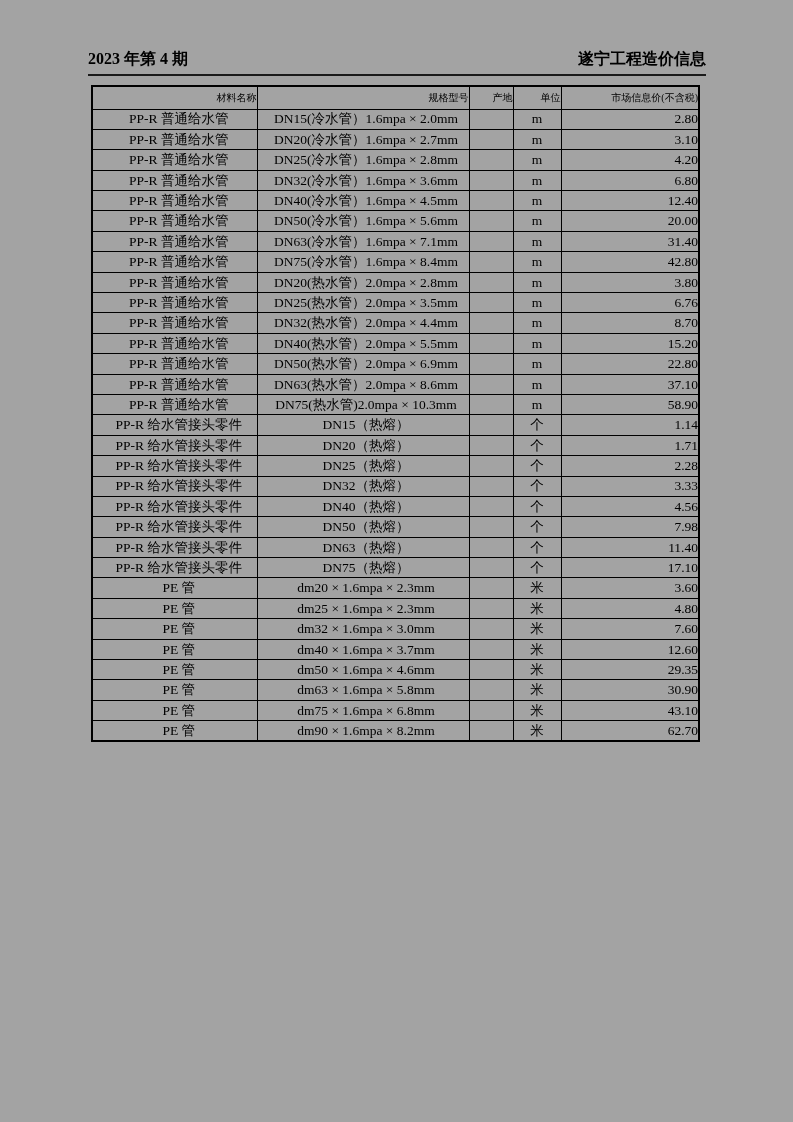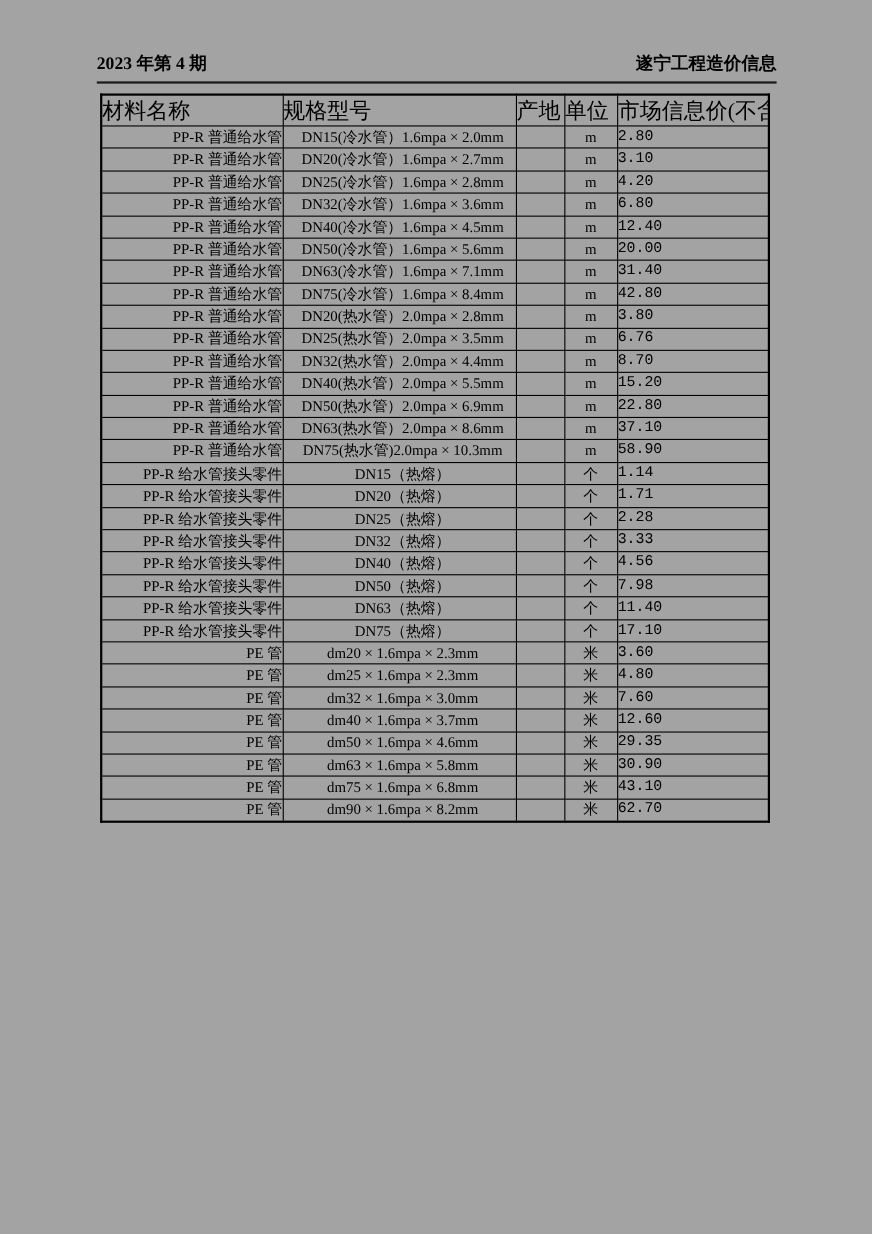--- a/index.html
+++ b/index.html
@@ -53,34 +53,34 @@
     width: 607px;
     border: 2px solid #000;
   }
   table.price-table th, table.price-table td {
     border: 1px solid #000;
     overflow: hidden;
     white-space: nowrap;
   }
   table.price-table th {
     font-weight: normal;
-    font-size: 20px;
+    font-size: 10px;
     height: 23px;
-    text-align: left;
+    text-align: right;
   }
   table.price-table td {
     font-size: 13.5px;
     height: 20.4px;
     line-height: 1;
   }
-  td.c-name  { text-align: right; padding-left: 8px; font-size: 14px; }
+  td.c-name  { text-align: center; padding-left: 8px; font-size: 14px; }
   td.c-spec  { text-align: center; padding-left: 6px; }
   td.c-origin{ text-align: center; }
   td.c-unit  { text-align: center; font-size: 14px; }
-  td.c-price { text-align: left; font-size: 14px; font-family: Liberation Mono, monospace; }
+  td.c-price { text-align: right; font-size: 14px; }
   .footer {
     margin-top: 22px;
     text-align: right;
     padding-right: 8px;
     font-size: 13.5px;
     color: #111;
   }
   .footer .page-num { margin-left: 16px; }
 </style>
 </head>

